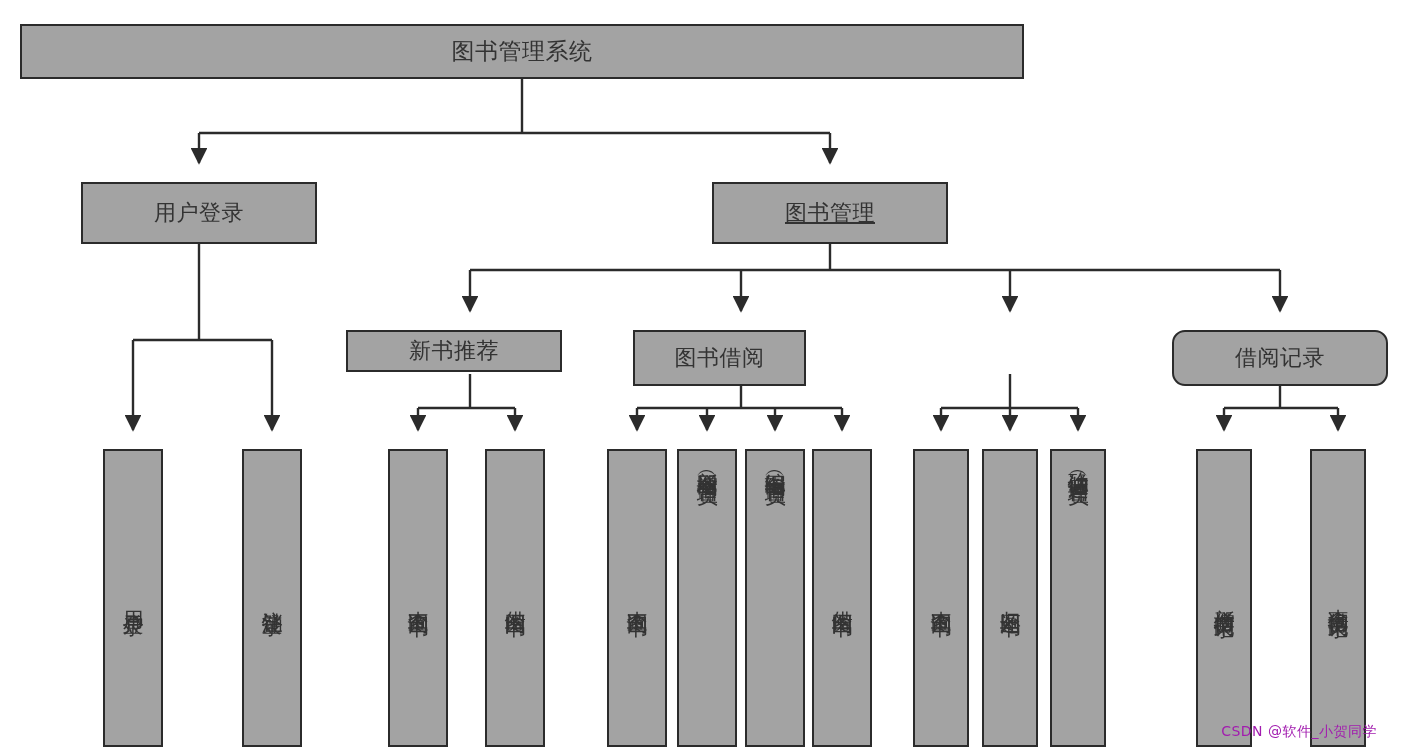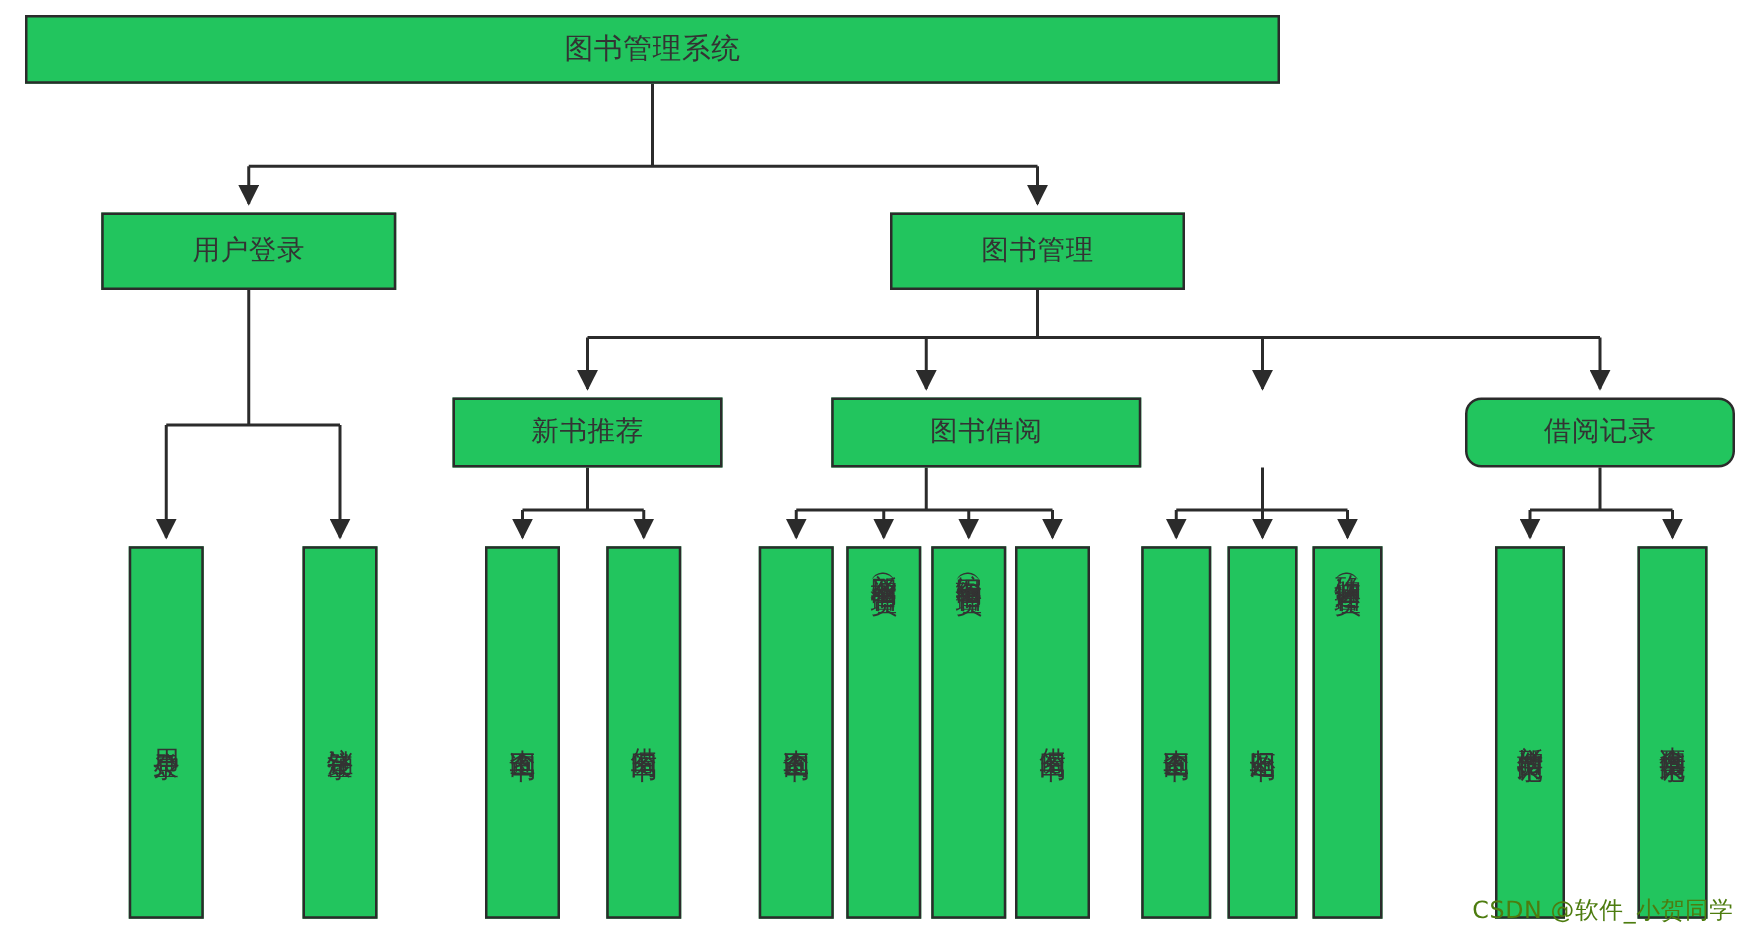--- a/index.html
+++ b/index.html
@@ -22,27 +22,28 @@
     position: absolute;
     left: 0;
     top: 0;
     width: 1405px;
     height: 747px;
     pointer-events: none;
   }
   .node {
     position: absolute;
     box-sizing: border-box;
-    background: #22c55e;
+    background: #a3a3a3;
     border: 2px solid #2b2b2b;
     display: flex;
     align-items: center;
     justify-content: center;
     color: #333333;
     z-index: 2;
+    margin-top: 12px;
   }
   .node .label {
     display: block;
     text-align: center;
     line-height: 1.22;
     white-space: pre;
   }
   
   .node.horiz .label {
     font-size: 22px;
@@ -74,24 +75,24 @@
     align-items: center;
   }
   .node.vert.top {
     align-items: flex-start;
   }
   .node.vert.top .label {
     margin-top: 4px;
   }
   .watermark {
     position: absolute;
-    right: 18px;
+    right: 28px;
     bottom: 6px;
-    font-size: 19px;
-    color: #4d7c0f;
+    font-size: 14px;
+    color: #a21caf;
     letter-spacing: 0.5px;
     z-index: 5;
     white-space: pre;
   }
 </style>
 </head>
 <body>
 
 <div id="canvas">
 
@@ -146,28 +147,28 @@
     </g>
   </svg>
 
   <div class="node horiz root" style="left:20px; top:12px; width:1004px; height:55px;">
     <span class="label">图书管理系统</span>
   </div>
 
   <div class="node horiz" style="left:81px; top:170px; width:236px; height:62px;">
     <span class="label">用户登录</span>
   </div>
-  <div class="node horiz" style="left:712px; top:170px; width:236px; height:62px;">
+  <div class="node horiz" style="left:712px; top:170px; width:236px; height:62px;text-decoration:underline;">
     <span class="label">图书管理</span>
   </div>
 
-  <div class="node horiz" style="left:362px; top:318px; width:216px; height:56px;">
+  <div class="node horiz" style="left:346px; top:318px; width:216px; height:42px;">
     <span class="label">新书推荐</span>
   </div>
-  <div class="node horiz" style="left:665px; top:318px; width:248px; height:56px;">
+  <div class="node horiz" style="left:633px; top:318px; width:173px; height:56px;">
     <span class="label">图书借阅</span>
   </div>
   <div class="node horiz" style="left:1172px; top:318px; width:216px; height:56px;border-radius:13px;">
     <span class="label">借阅记录</span>
   </div>
 
   <div class="node vert center" style="left:103px; top:437px; width:60px; height:298px;">
     <span class="label">用户登录</span>
   </div>
   <div class="node vert center" style="left:242px; top:437px; width:60px; height:298px;">

